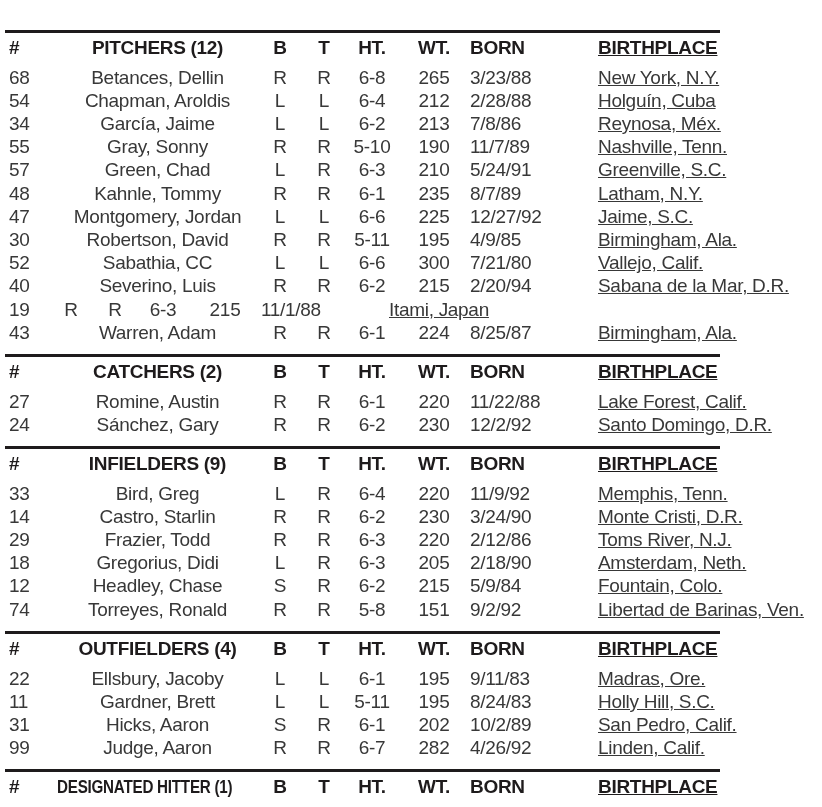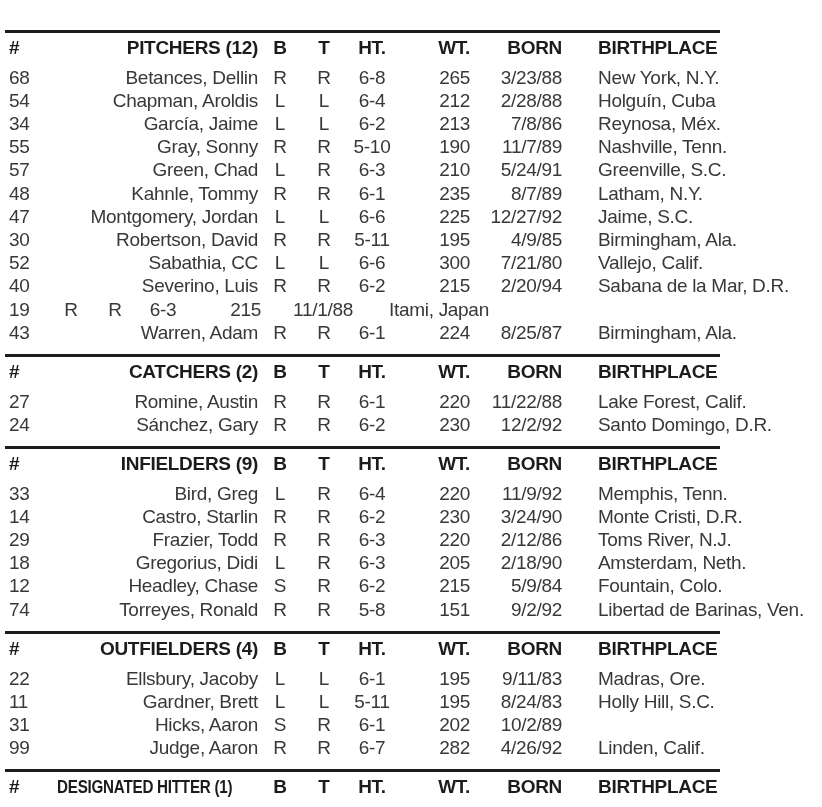--- a/index.html
+++ b/index.html
@@ -13,27 +13,27 @@
   .section{margin-top:16px;}
   .section:first-child{margin-top:0;}
   .row{
     display:flex;align-items:baseline;
     height:23.2px;line-height:23.2px;
     font-size:19px;letter-spacing:-0.3px;white-space:nowrap;
   }
   .header-row{font-weight:bold;color:#1e1b1c;}
   .c{flex:0 0 auto;overflow:visible;}
   .col-num{width:49px;padding-left:9px;box-sizing:border-box;text-align:left;}
-  .col-name{width:209px;padding-left:8px;box-sizing:border-box;text-align:right;}
+  .col-name{width:209px;padding-left:8px;box-sizing:border-box;text-align:center;}
   .col-b{width:44px;text-align:center;}
   .col-t{width:44px;text-align:center;}
   .col-ht{width:52px;text-align:center;margin-top:30px;}
-  .col-wt{width:72px;text-align:right;}
-  .col-born{width:92px;text-align:right;}
-  .col-bp{flex:1 1 auto;padding-left:36px;box-sizing:border-box;text-align:left;}
+  .col-wt{width:72px;text-align:center;}
+  .col-born{width:92px;text-align:left;}
+  .col-bp{flex:1 1 auto;padding-left:36px;box-sizing:border-box;text-align:left;text-decoration:underline;}
   .rule{height:2.5px;background:#1e1b1c;width:715px;margin:1px 0 3px 5px;}
   .section-title{display:inline-block;}
   .section-title.squeeze{transform:scaleX(0.80);transform-origin:0 50%;}
 </style>
 </head>
 <body>
 
 <div class="page">
   <div id="roster">
   <section class="section">
@@ -333,20 +333,21 @@
   </div>
 
   <div class="row">
     <span class="c col-num">31</span>
     <span class="c col-name">Hicks, Aaron</span>
     <span class="c col-b">S</span>
     <span class="c col-t">R</span>
     <span class="c col-ht">6-1</span>
     <span class="c col-wt">202</span>
     <span class="c col-born">10/2/89</span>
+    <span class="c col-bp">San Pedro, Calif.</span>
   </div>
 
   <div class="row">
     <span class="c col-num">99</span>
     <span class="c col-name">Judge, Aaron</span>
     <span class="c col-b">R</span>
     <span class="c col-t">R</span>
     <span class="c col-ht">6-7</span>
     <span class="c col-wt">282</span>
     <span class="c col-born">4/26/92</span>

